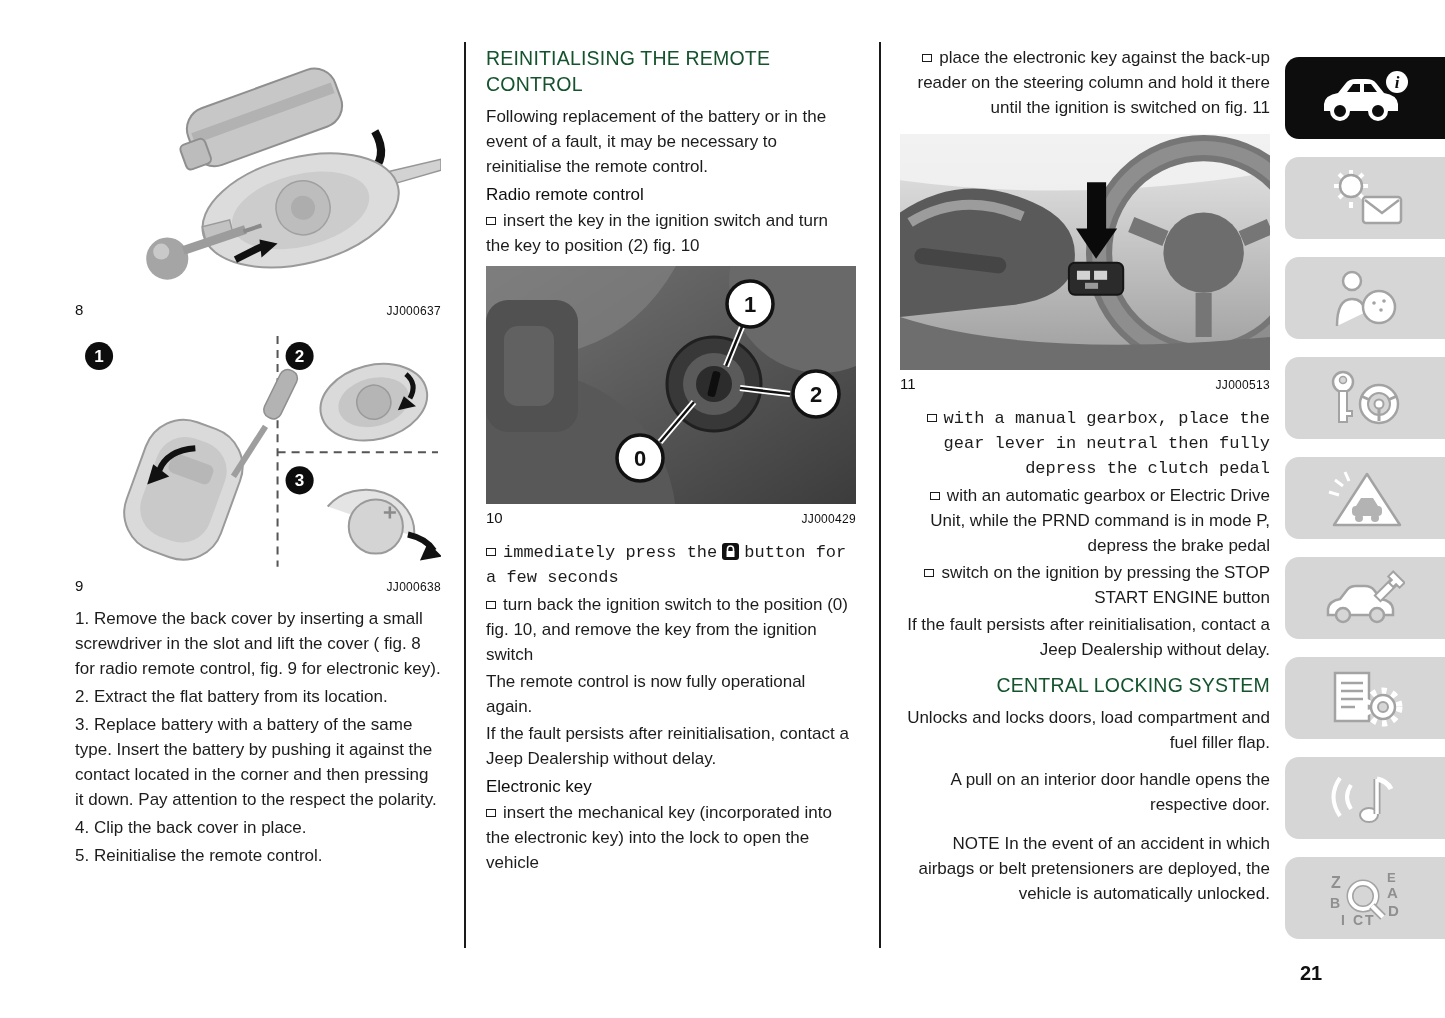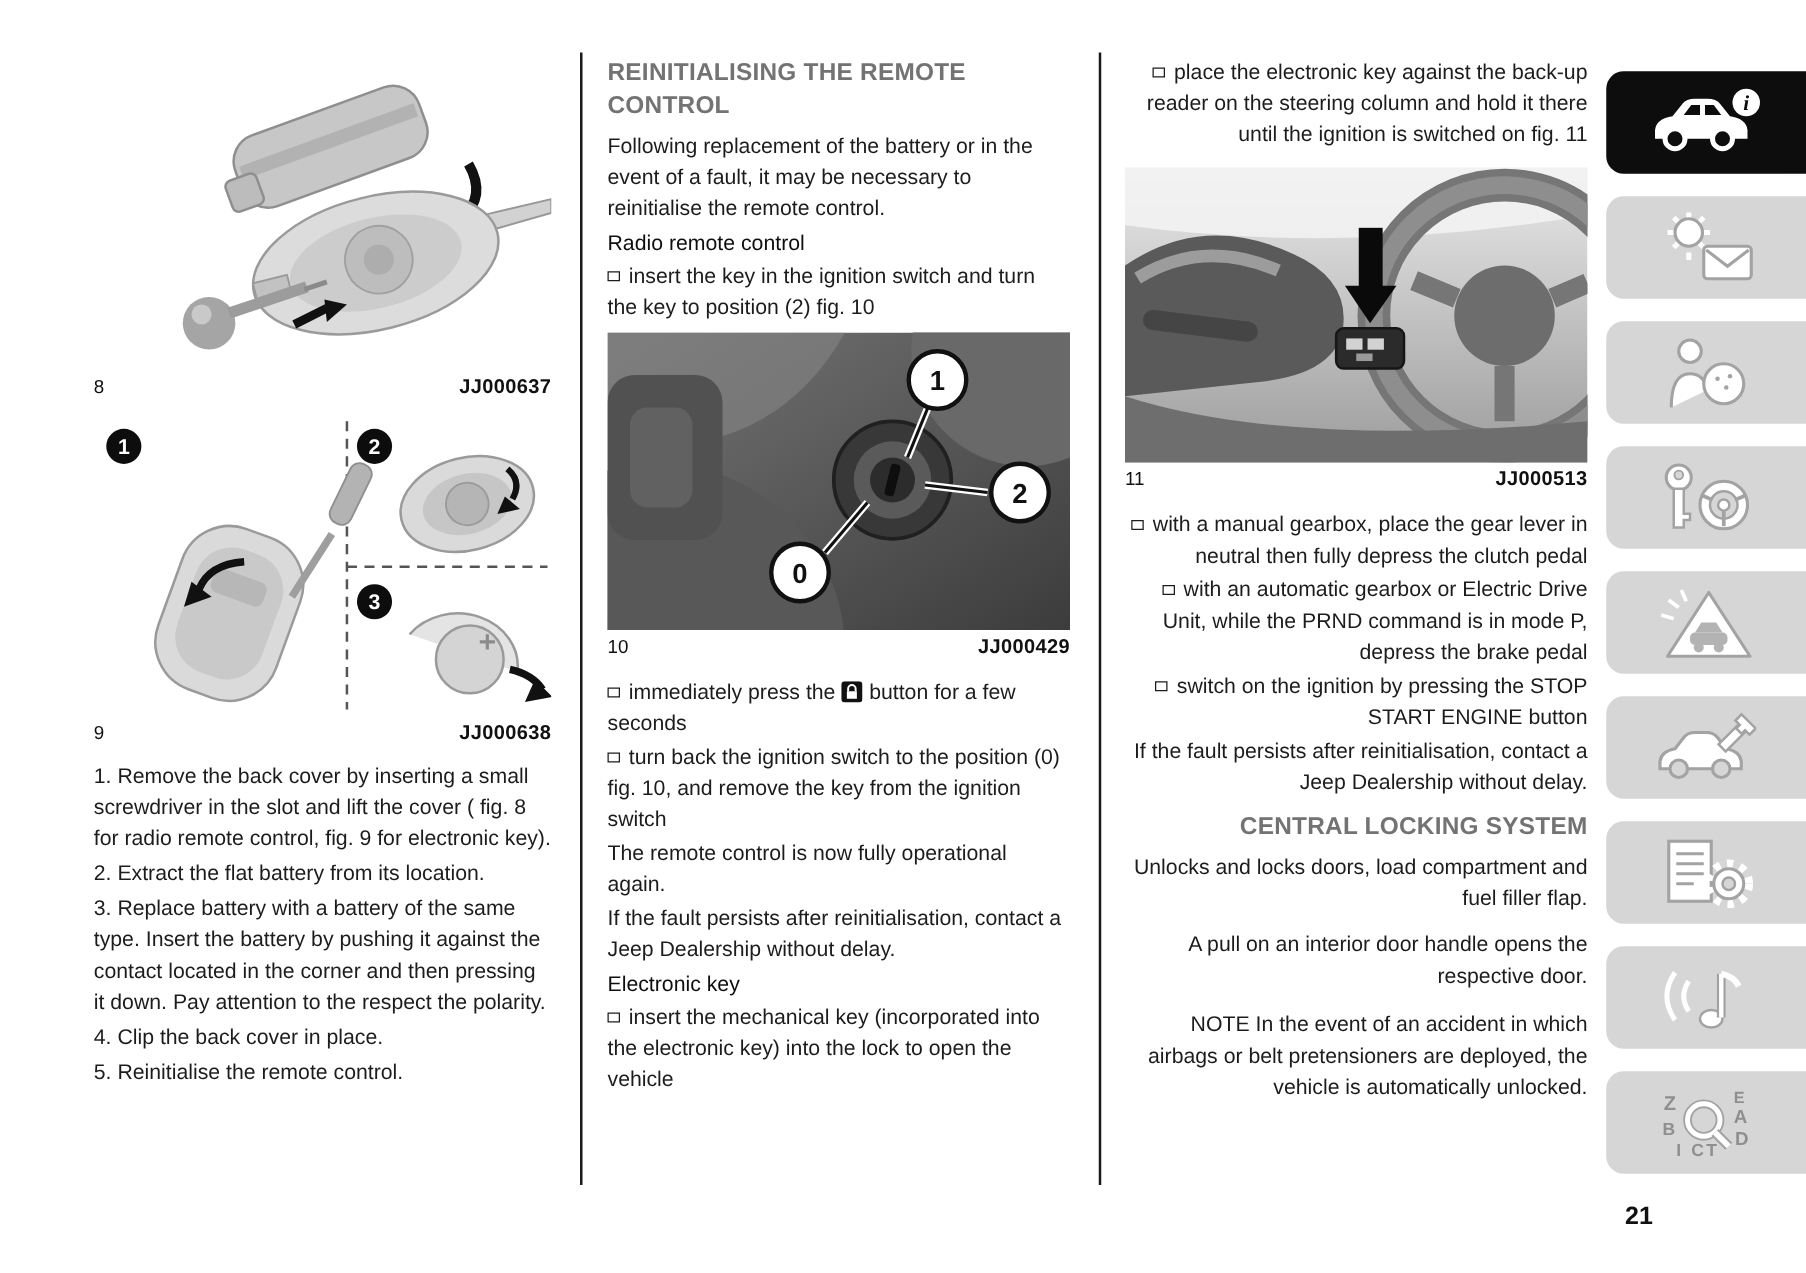--- a/index.html
+++ b/index.html
@@ -11,35 +11,35 @@
   }
   .col { position:absolute; top:45px; }
   .col-left  { left:75px;  width:366px; }
   .col-mid   { left:486px; width:370px; }
   .col-right { left:900px; width:370px;text-align:right; }
   .vrule { position:absolute; top:42px; height:906px; width:2px; background:#1a1a1a; }
   .vrule-1 { left:464px; }
   .vrule-2 { left:879px; }
 
   .p { font-size:17px; line-height:25px; color:#1c1c1c; margin:0 0 2px 0; }
-  .gap-top { margin-top:14px; }
-  .h1 { font-size:19.5px; font-weight:bold; line-height:26px; letter-spacing:.2px; color:#737373; margin-bottom:7px; }
+  .gap-top { margin-top:14px;font-family:Liberation Mono, monospace; }
+  .h1 { font-size:19.5px; font-weight:normal; line-height:26px; letter-spacing:.2px; color:#14532d; margin-bottom:7px; }
   .h2 { font-size:17px; font-weight:normal; line-height:25px; margin:3px 0 1px 0; color:#0e0e0e; }
   .sq {
     display:inline-block; width:10px; height:8px;
     border:1.7px solid #1c1c1c; margin-right:7px;
     vertical-align:1px;
   }
   .lock-ic { vertical-align:-3px; margin:0 5px; }
 
   .fig { width:100%; }
   .figimg svg { display:block; width:100%; height:auto; }
   .figcap { display:flex; justify-content:space-between; align-items:baseline; margin-top:5px; margin-bottom:3px; }
   .fignum { font-size:15px; color:#111; }
-  .figcode { font-size:16px; font-weight:bold; letter-spacing:.3px; color:#111; }
+  .figcode { font-size:12px; font-weight:normal; letter-spacing:.3px; color:#111; }
   .fig-m-b { margin-bottom:12px; }
   .steps { margin-top:12px; }
   .steps .p { margin-bottom:3px; }
 
   .sidebar { position:absolute; right:0; top:57px; width:160px; display:flex; flex-direction:column; gap:18px; }
   .tab {
     height:82px; background:#d6d6d6; border-radius:14px 0 0 14px;
     display:flex; align-items:center; justify-content:center; cursor:pointer;
   }
   .tab.active { background:#0d0d0d; }

